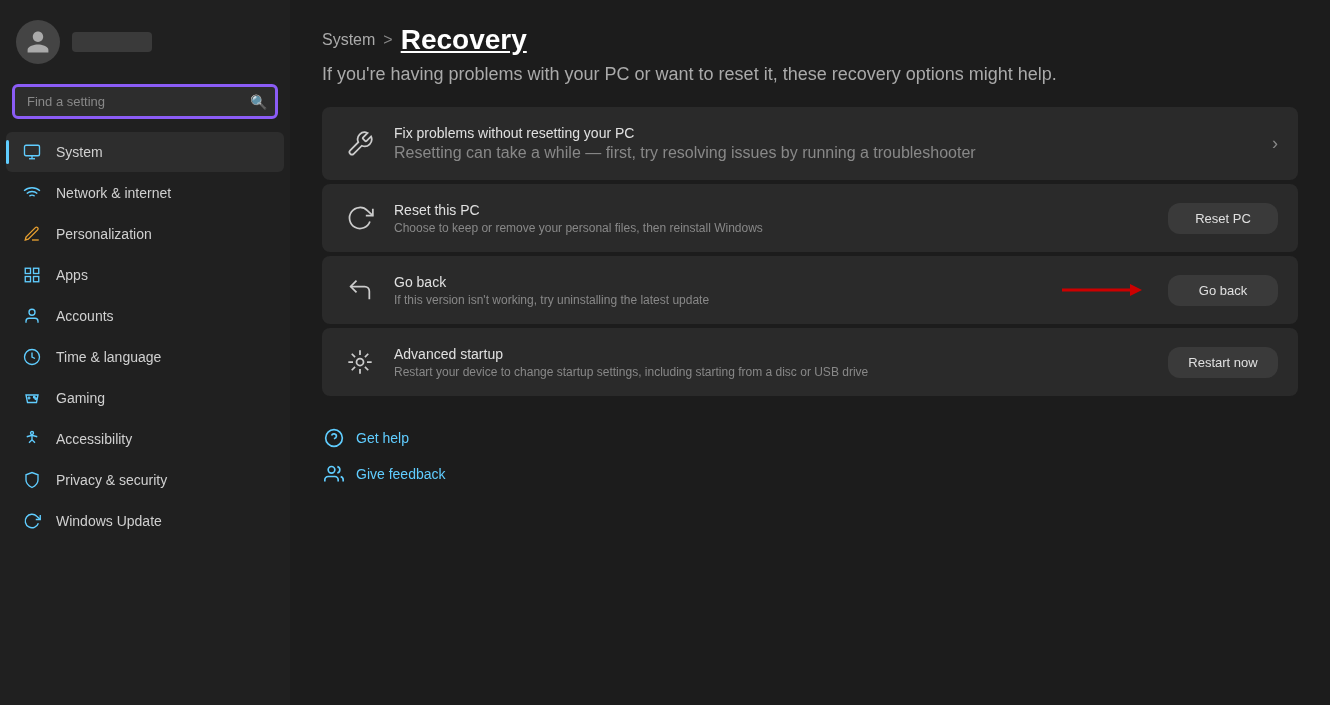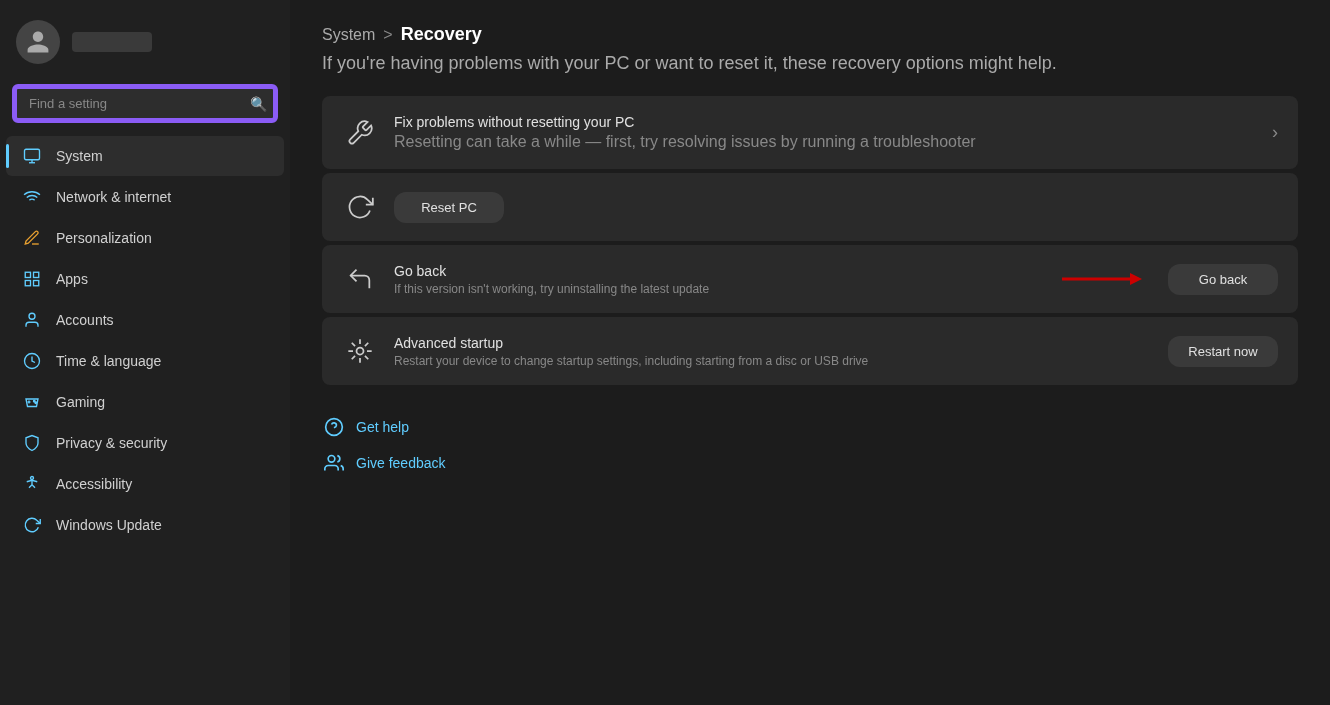--- a/index.html
+++ b/index.html
@@ -57,21 +57,21 @@
     }
 
     .search-box {
       margin: 4px 12px 12px 12px;
       position: relative;
     }
 
     .search-box input {
       width: 100%;
       background: #2d2d2d;
-      border: 5px solid #8b5cf6;
+      border: 3px solid #8b5cf6;
       border-radius: 6px;
       padding: 7px 36px 7px 12px;
       color: #ccc;
       font-size: 13px;
       outline: none;
     }
 
     .search-box input::placeholder {
       color: #888;
     }
@@ -143,23 +143,24 @@
       color: #aaa;
       font-weight: 400;
     }
 
     .breadcrumb-sep {
       color: #888;
       font-size: 16px;
     }
 
     .breadcrumb-current {
-      font-size: 18px;
+      font-size: 28px;
       font-weight: 600;
       color: #fff;
+      text-decoration: underline;
     }
 
     .page-subtitle {
       color: #aaa;
       font-size: 18px;
       margin-bottom: 22px;
     }
 
     
     .card {
@@ -377,34 +378,34 @@
             <circle cx="15" cy="11" r="1" fill="#60cdff"></circle>
             <circle cx="17" cy="13" r="1" fill="#60cdff"></circle>
             <path d="M4 8h16l-2 10H6L4 8z"></path>
           </svg>
         </span>
     <span>Gaming</span>
   </div>
       <div class="nav-item">
     <span class="nav-icon">
           <svg width="18" height="18" viewBox="0 0 24 24" fill="none" stroke="#60cdff" stroke-width="1.8">
-            <path d="M12 22s8-4 8-10V5l-8-3-8 3v7c0 6 8 10 8 10z"></path>
-          </svg>
-        </span>
-    <span>Privacy &amp; security</span>
-  </div>
-      <div class="nav-item">
-    <span class="nav-icon">
-          <svg width="18" height="18" viewBox="0 0 24 24" fill="none" stroke="#60cdff" stroke-width="1.8">
             <circle cx="12" cy="4" r="2"></circle>
             <path d="M5 9l7-2 7 2"></path>
             <path d="M12 7v6l4 4M12 13l-4 4"></path>
           </svg>
         </span>
     <span>Accessibility</span>
+  </div>
+      <div class="nav-item">
+    <span class="nav-icon">
+          <svg width="18" height="18" viewBox="0 0 24 24" fill="none" stroke="#60cdff" stroke-width="1.8">
+            <path d="M12 22s8-4 8-10V5l-8-3-8 3v7c0 6 8 10 8 10z"></path>
+          </svg>
+        </span>
+    <span>Privacy &amp; security</span>
   </div>
       <div class="nav-item">
     <span class="nav-icon">
           <svg width="18" height="18" viewBox="0 0 24 24" fill="none" stroke="#60cdff" stroke-width="1.8">
             <polyline points="23 4 23 10 17 10"></polyline>
             <path d="M20.49 15a9 9 0 1 1-2.12-9.36L23 10"></path>
           </svg>
         </span>
     <span>Windows Update</span>
   </div>
@@ -434,20 +435,24 @@
 
 
   <div id="recovery-options-container">
       <div class="recovery-card">
     <div class="recovery-card-icon">
           <svg width="28" height="28" viewBox="0 0 24 24" fill="none" stroke="#ccc" stroke-width="1.5">
             <polyline points="23 4 23 10 17 10"></polyline>
             <path d="M20.49 15a9 9 0 1 1-2.12-9.36L23 10"></path>
           </svg>
         </div>
+    <div class="recovery-card-text">
+      <div class="recovery-card-title">Reset this PC</div>
+      <div class="recovery-card-desc">Choose to keep or remove your personal files, then reinstall Windows</div>
+    </div>
 
     <button class="recovery-btn">Reset PC</button>
   </div>
       <div style="height: 2px;"></div>
       <div class="recovery-card">
     <div class="recovery-card-icon">
           <svg width="28" height="28" viewBox="0 0 24 24" fill="none" stroke="#ccc" stroke-width="1.5">
             <polyline points="9 14 4 9 9 4"></polyline>
             <path d="M20 20v-7a4 4 0 0 0-4-4H4"></path>
           </svg>

